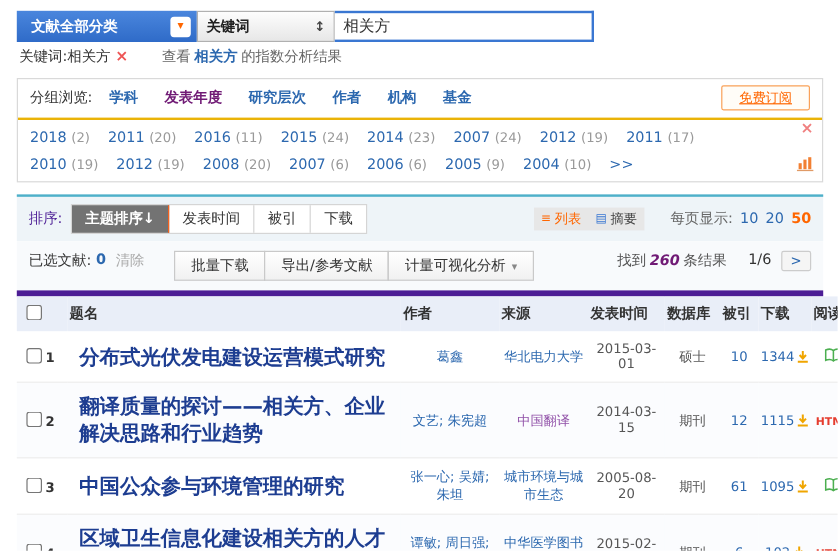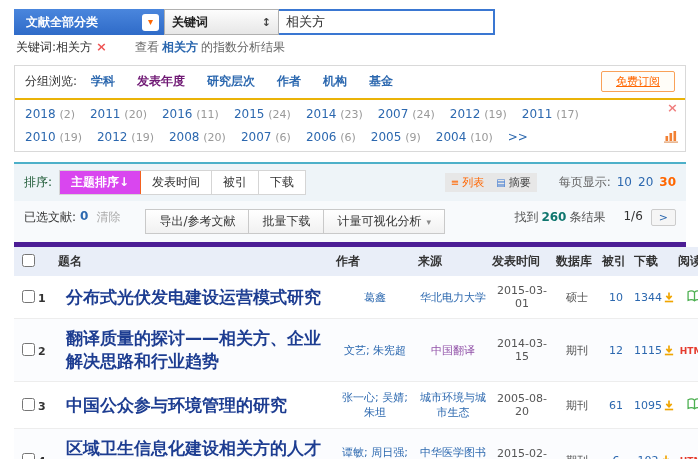--- a/index.html
+++ b/index.html
@@ -60,25 +60,25 @@
   .year span { color: #999; font-size: 11px; }
   .more-years { color: #2c68af; margin-right: 14px; }
   .panel-x { position: absolute; right: 7px; top: 34px; color: #f08080; font-weight: bold; cursor: pointer; font-size: 13px; }
   .panel-chart { position: absolute; right: 7px; bottom: 5px; cursor: pointer; }
 
   
   .sort-bar {
     margin-top: 10px; border-top: 2px solid #4db0c9; background: #eef4f8;
     padding: 6px 10px; display: flex; align-items: center;
   }
-  .sort-bar .lbl { color: #14532d; margin-right: 7px; text-align: right; }
+  .sort-bar .lbl { color: #4c1d95; margin-right: 7px; text-align: right; }
   .sort-group { display: flex; border: 1px solid #d5d5d5; background: #fff; }
   .sort-opt { padding: 3px 11px; color: #333; border-right: 1px solid #d5d5d5; font-size: 12px; }
   .sort-opt:last-child { border-right: none; }
-  .sort-opt.active { background: #d946ef; color: #fff; font-weight: bold; border-color: #f3621f; }
+  .sort-opt.active { background: #737373; color: #fff; font-weight: bold; border-color: #f3621f; }
   .view-toggles { margin-left: auto; display: flex; }
   .vtoggle { background: #e7e7e7; padding: 2px 6px; font-size: 11px; color: #444; display: flex; align-items: center; gap: 3px; }
   .vtoggle.list { color: #f60; }
   .vt-ic { font-size: 10px; }
   .vt-ic.orange { color: #f60; } .vt-ic.blue { color: #3a77d2; }
   .perpage { margin-left: 22px; color: #666; }
   .perpage a { color: #2c68af; margin-left: 6px; }
   .perpage a.active { color: #f60; font-weight: bold; }
 
   
@@ -86,21 +86,21 @@
   .sel-lbl { color: #333; } .sel-count { color: #2c68af; font-weight: bold; margin: 0 8px 0 4px; }
   .clear { color: #aaa; margin-right: 26px; }
   .btn-group { display: flex; }
   .tbtn {
     border: 1px solid #c9c9c9; background: linear-gradient(#fff,#f1f1f1);
     padding: 3px 13px; font-size: 12px; color: #333; margin-left: -1px; cursor: pointer;
     font-family: inherit;
   }
   .caret { color: #888; font-size: 9px; margin-left: 5px; }
   .found { margin-left: auto; color: #555; }
-  .found b { color: #0f766e; margin: 0 3px; }
+  .found b { color: #701a75; margin: 0 3px; font-style: italic; }
   .pageno { margin: 0 8px 0 18px; color: #333; }
   .next-btn {
     border: 1px solid #ccc; background: #f5f5f5; color: #2c68af; padding: 1px 7px;
     border-radius: 2px; font-size: 11px;
   }
 
   
   table { width: 100%; border-collapse: collapse; table-layout: fixed; }
   thead td {
     background: #e9eef8; font-weight: bold; color: #333; text-align: left;
@@ -194,31 +194,31 @@
       <a class="vtoggle list">
           <span class="vt-ic orange">≡</span>
           <span>列表</span>
         </a>
       <a class="vtoggle">
           <span class="vt-ic blue">▤</span>
           <span>摘要</span>
         </a>
     </div>
     <span class="perpage">
-      <span>每页显示:</span><a>10</a><a>20</a><a class="active">30</a>
+      <span>每页显示:</span><a>10</a><a>20</a><a class="active">50</a>
     </span>
   </div>
 
   <div class="toolbar">
     <span class="sel-lbl">已选文献:</span>
     <span class="sel-count">0</span>
     <a class="clear">清除</a>
     <div class="btn-group">
+      <button class="tbtn">批量下载</button>
       <button class="tbtn">导出/参考文献</button>
-      <button class="tbtn">批量下载</button>
       <button class="tbtn"><span>计量可视化分析</span><span class="caret">▾</span></button>
     </div>
     <span class="found"><span>找到</span><b>260</b><span>条结果</span></span>
     <span class="pageno">1/6</span>
     <a class="next-btn">&gt;</a>
   </div>
 
   <table>
     <colgroup>
       <col class="c-sel">

